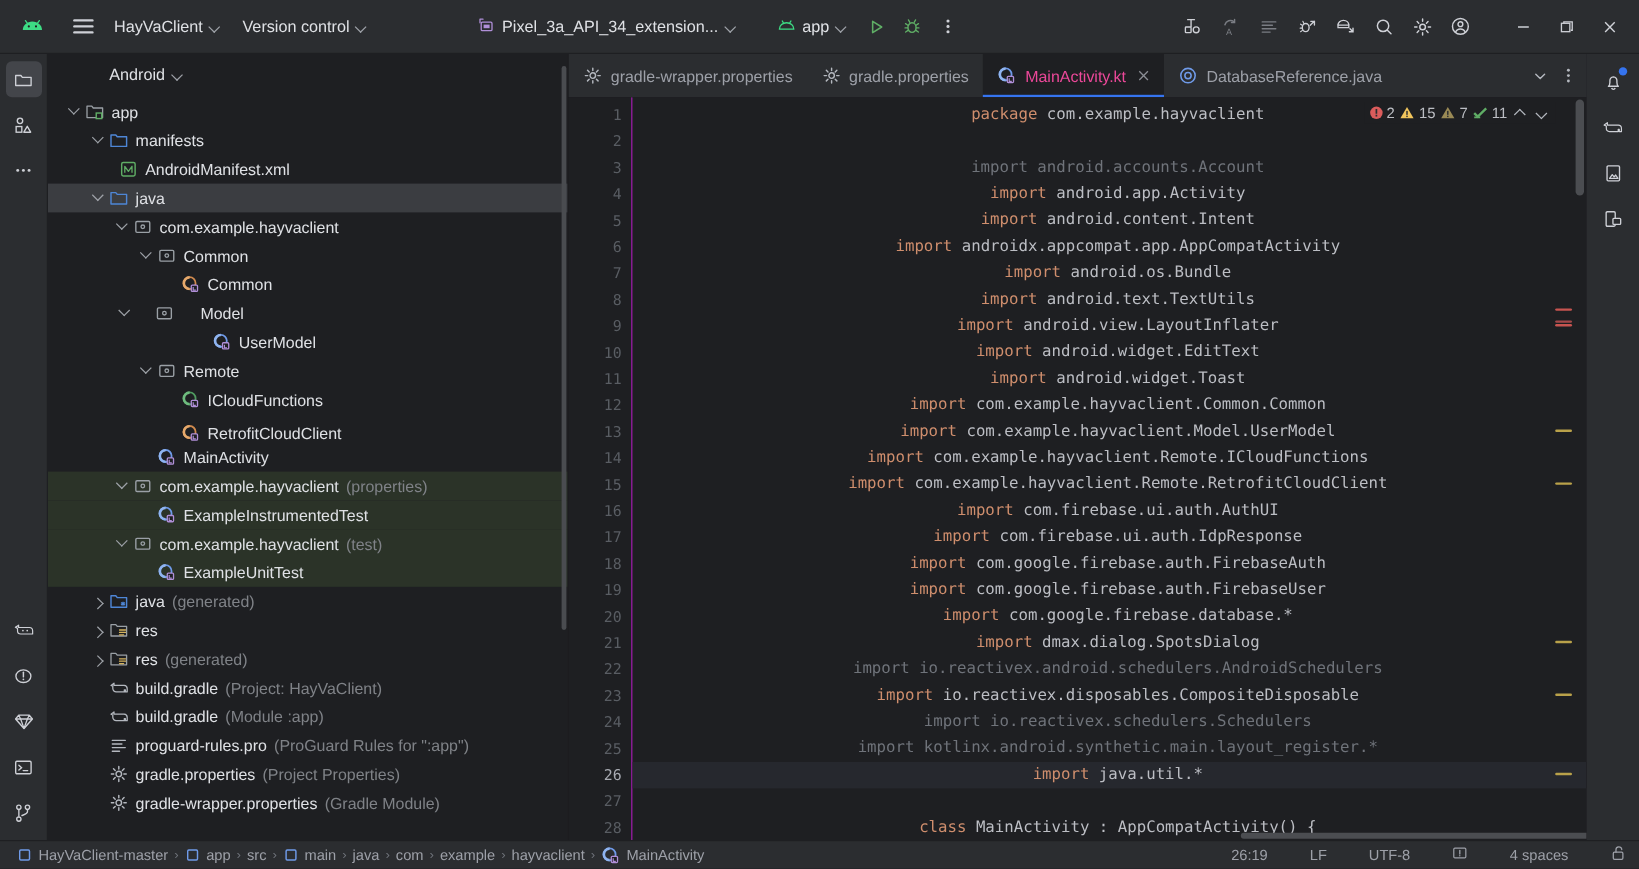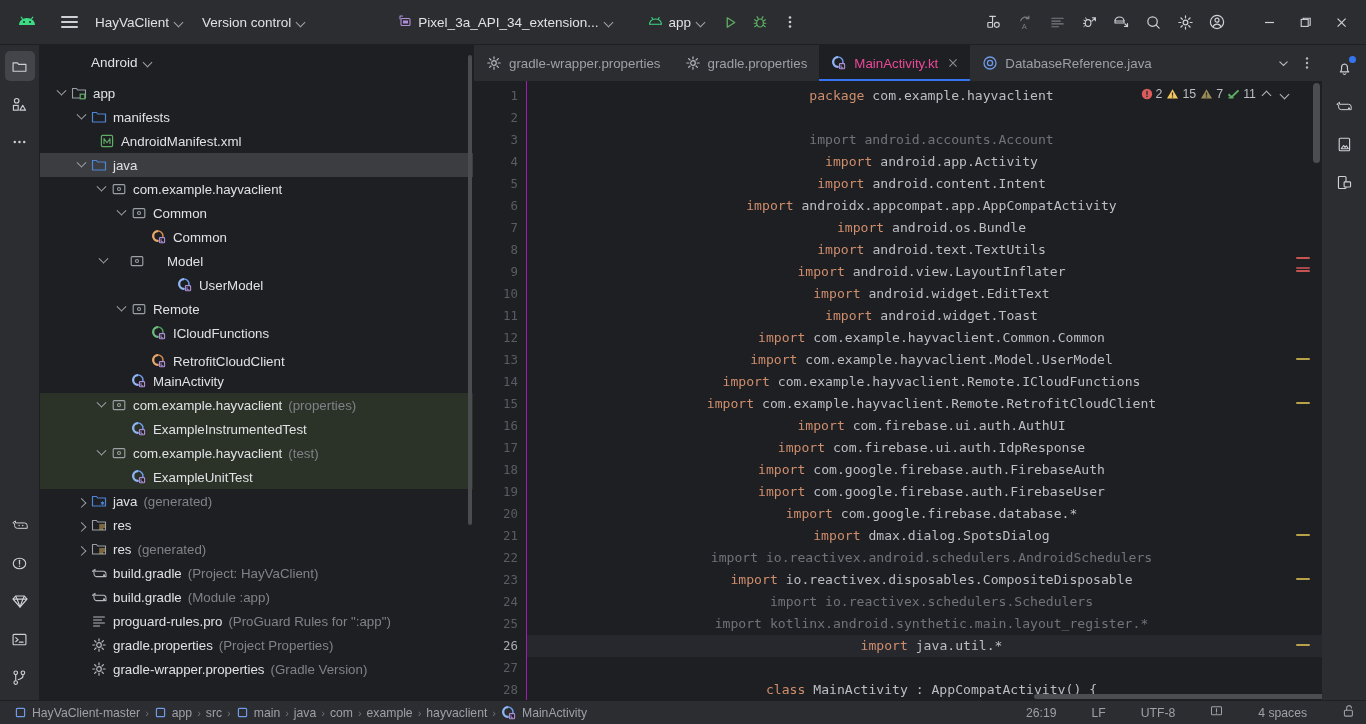--- a/index.html
+++ b/index.html
@@ -659,21 +659,21 @@
           </div>
           <div class="trow" style="padding-left: 34px;">
             <span class="tarrow "></span>
             <span class="ticon">
               <svg width="16" height="16" viewBox="0 0 16 16">
                 <circle cx="8" cy="8" r="2.3" fill="none" stroke="#b4b8bf" stroke-width="1.2"></circle>
                 <path d="M8 1.8v2M8 12.2v2M1.8 8h2M12.2 8h2M3.6 3.6l1.4 1.4M11 11l1.4 1.4M12.4 3.6L11 5M5 11l-1.4 1.4" stroke="#b4b8bf" stroke-width="1.2" stroke-linecap="round"></path>
               </svg>
             </span>
             <span class="tlabel">gradle-wrapper.properties</span>
-            <span class="tsub">(Gradle Version)</span>
+            <span class="tsub">(Gradle Module)</span>
           </div>
         </div>
       <div class="panel-scroll"></div>
     </div>
 
     <div class="editor-col">
       <div class="tabbar" id="tabbar">
         <div class="etab">
             <span style="display: flex;">
               <svg width="16" height="16" viewBox="0 0 16 16">

